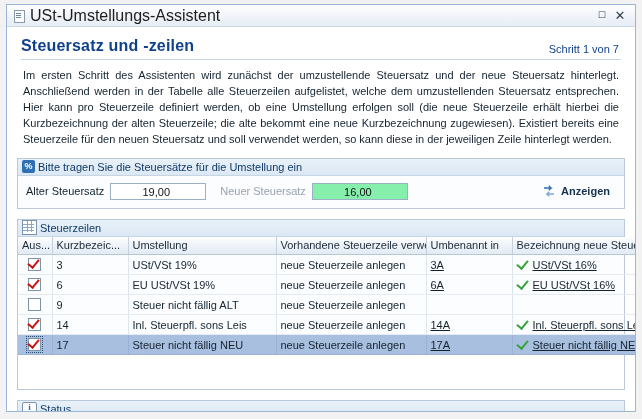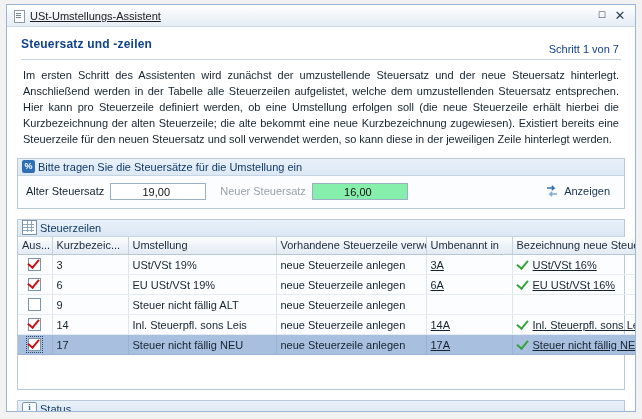--- a/index.html
+++ b/index.html
@@ -57,24 +57,23 @@
     border: 1px solid #8a9aa8;
   }
   .title-icon .bar {
     position: absolute;
     left: 3px; top: 3px;
     width: 5px; height: 1px;
     background: #6f8496;
     box-shadow: 0 2px 0 #6f8496, 0 4px 0 #6f8496;
   }
   .title-text {
-    font-size: 11px;
+    font-size: 16px;
     color: #1d1d1d;
     white-space: nowrap;
-    text-decoration: underline;
   }
   .winbtns {
     margin-left: auto;
     display: flex;
     align-items: center;
     padding-right: 6px;
   }
   .winbtn {
     width: 18px;
     height: 16px;
@@ -100,21 +99,21 @@
     padding: 0;
     position: relative;
     overflow: hidden;
   }
   .pagehead {
     padding: 10px 14px 0 14px;
     display: flex;
     align-items: flex-start;
   }
   .pagetitle {
-    font-size: 12px;
+    font-size: 16px;
     font-weight: bold;
     color: #10428c;
     letter-spacing: 0.2px;
   }
   .stepinfo {
     margin-left: auto;
     font-size: 11px;
     color: #10428c;
     padding-top: 6px;
     padding-right: 2px;
@@ -238,20 +237,21 @@
   }
   .showbtn {
     margin-left: auto;
     display: flex;
     align-items: center;
     gap: 5px;
     padding-right: 6px;
     color: #16324f;
     font-size: 11px;
     white-space: nowrap;
+    font-weight: bold;
   }
   .showbtn svg { display: block; }
 
   
   .tablewrap {
     padding: 0;
   }
   table.grid {
     border-collapse: collapse;
     width: 100%;

